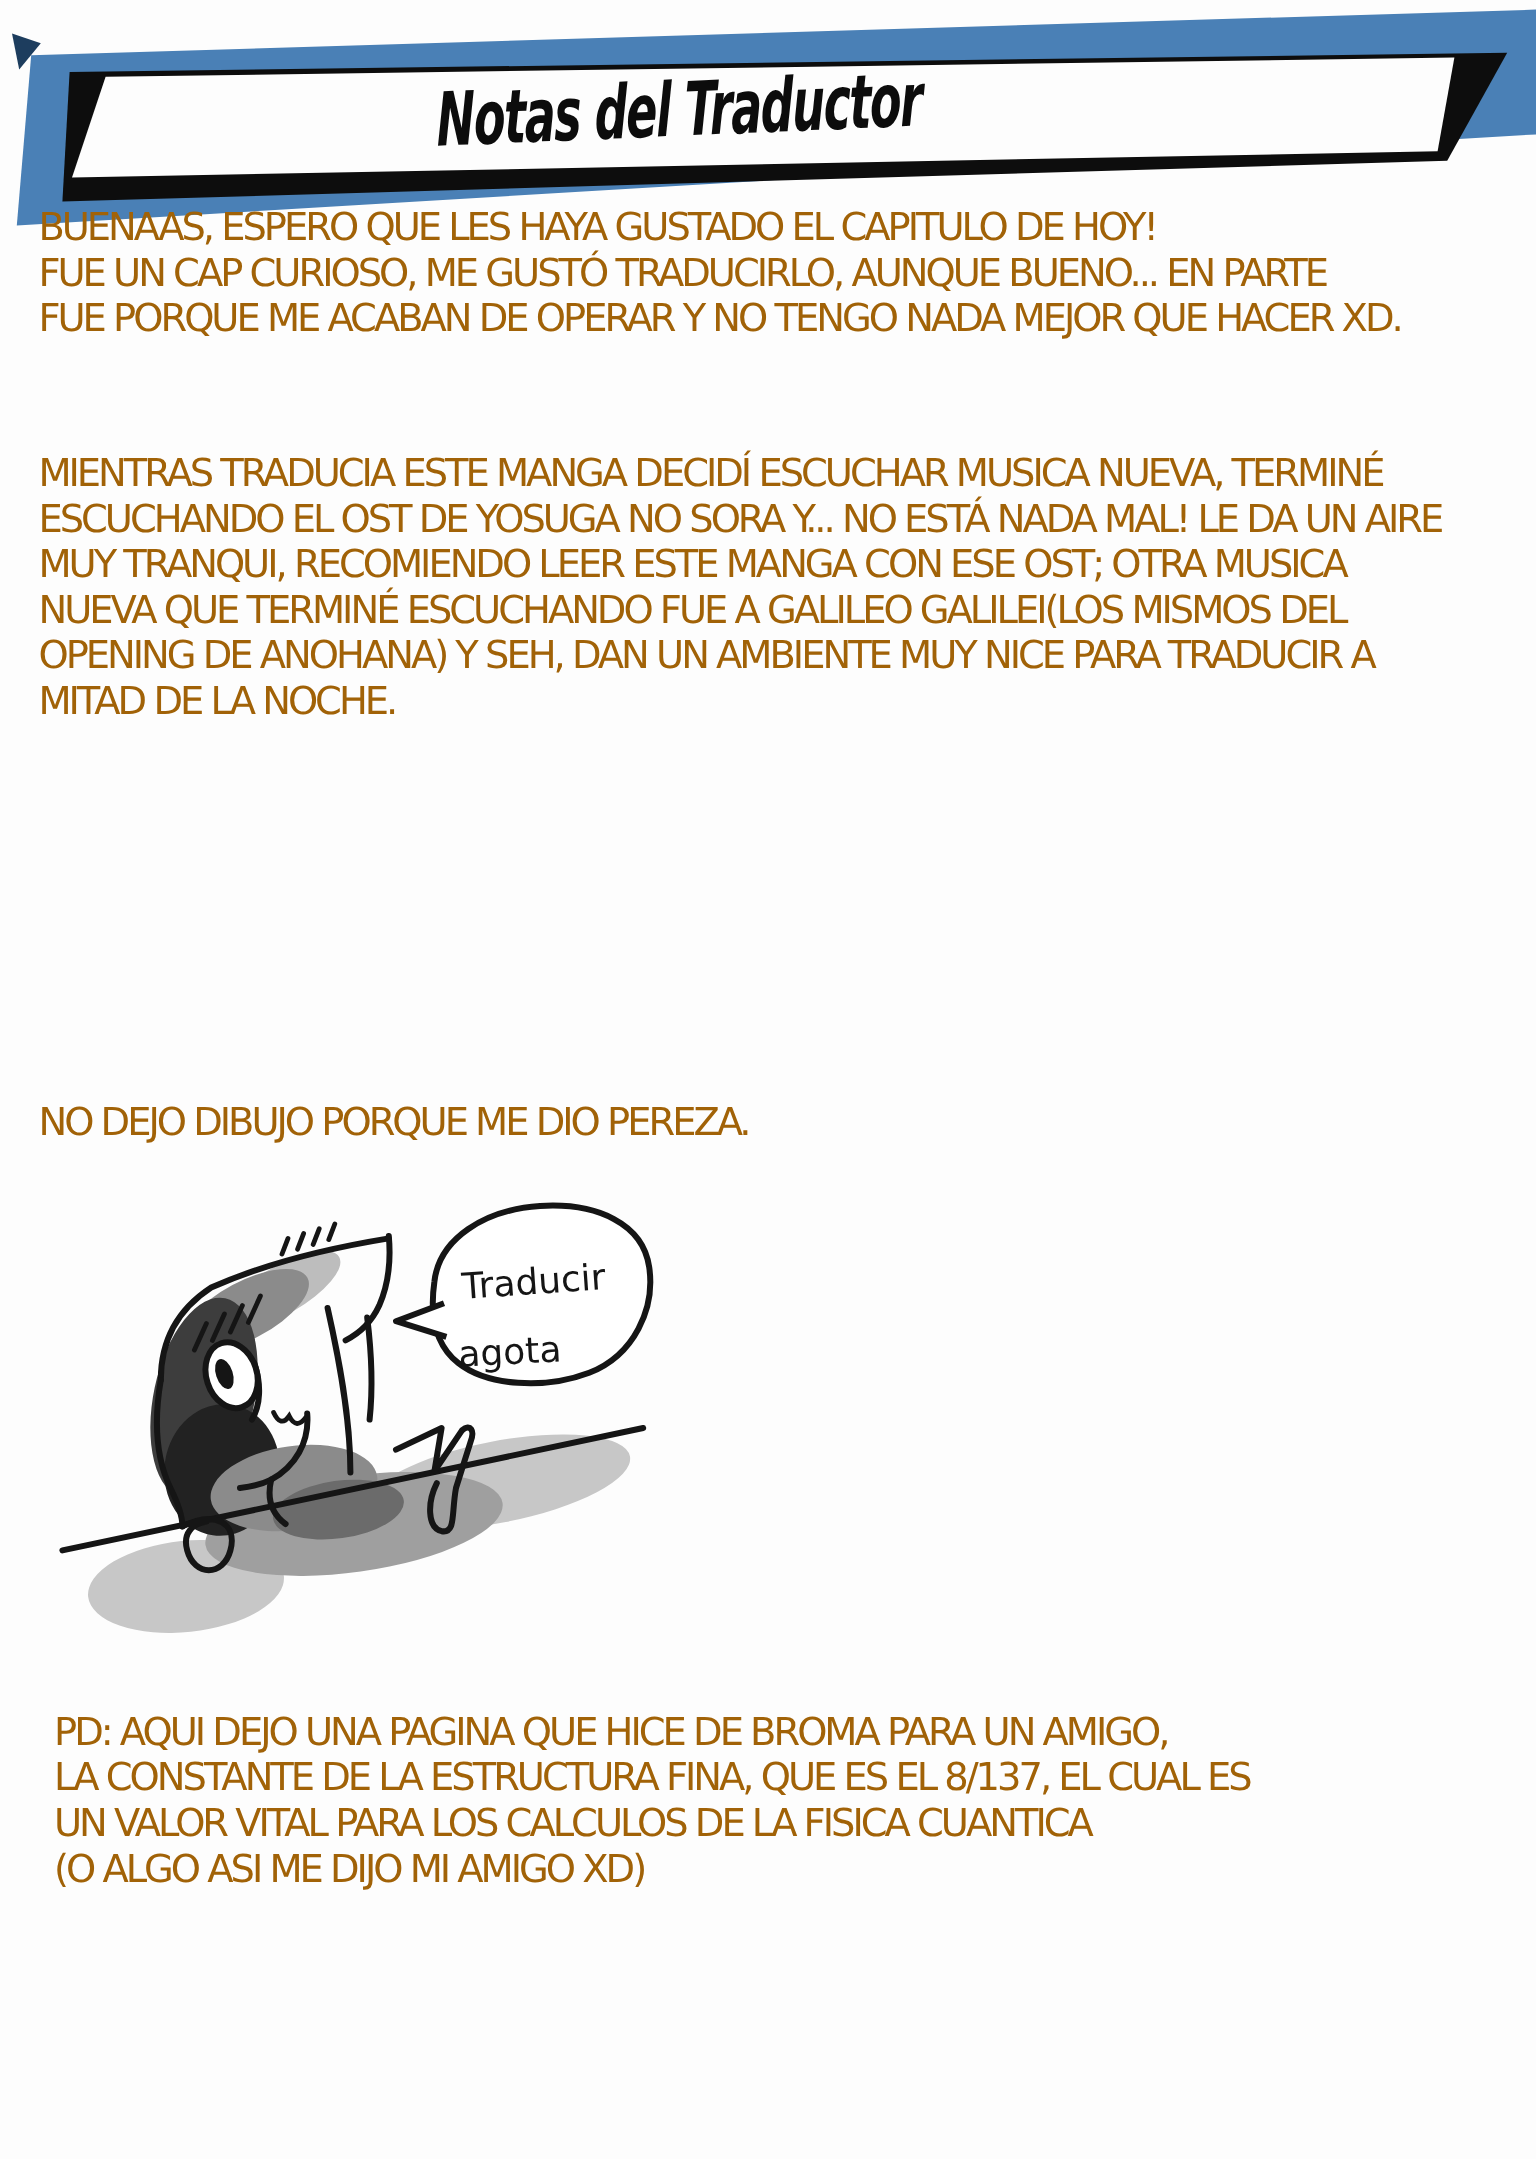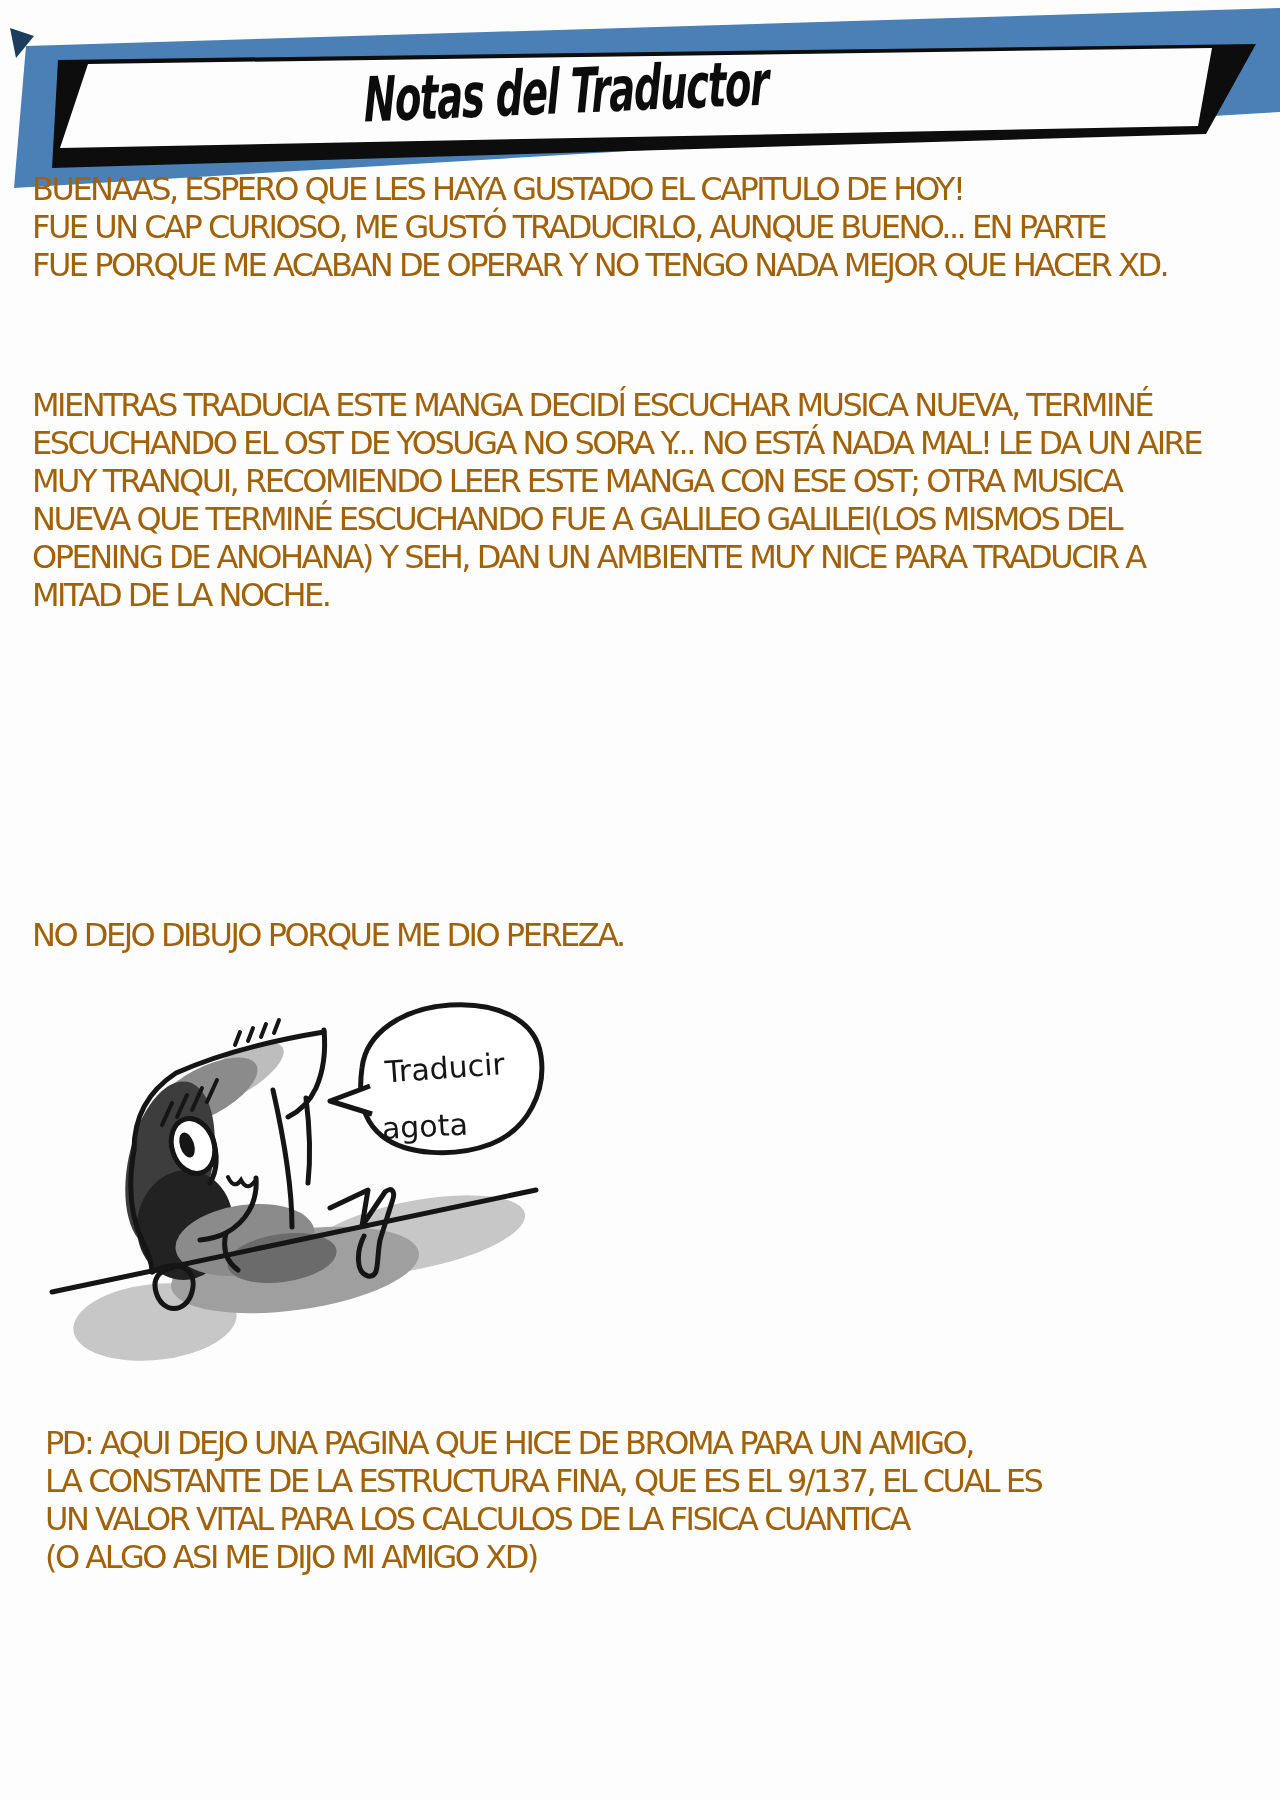--- a/index.html
+++ b/index.html
@@ -22,21 +22,21 @@
     transform-origin:center center;
     white-space:nowrap;
   }
   .para{
     position:absolute;left:32px;
     font-family:"DejaVu Sans",sans-serif;
     font-size:32px;letter-spacing:-2.5px;line-height:38px;
     color:#a16207;white-space:pre-line;
   }
   .p1{top:170px;}
-  .p2{top:386px;}
+  .p2{top:375px;}
   .p3{top:712px;}
   .p4{top:916px;}
   .pd{top:1424px;left:45px;}
   .doodle{position:absolute;left:30px;top:940px;}
   .bubble-text{
     font-family:"DejaVu Sans",sans-serif;
     font-size:30px;fill:#151515;
   }
 </style>
 </head>
@@ -63,21 +63,21 @@
 ESCUCHANDO EL OST DE YOSUGA NO SORA Y... NO ESTÁ NADA MAL! LE DA UN AIRE
 MUY TRANQUI, RECOMIENDO LEER ESTE MANGA CON ESE OST; OTRA MUSICA
 NUEVA QUE TERMINÉ ESCUCHANDO FUE A GALILEO GALILEI(LOS MISMOS DEL
 OPENING DE ANOHANA) Y SEH, DAN UN AMBIENTE MUY NICE PARA TRADUCIR A
 MITAD DE LA NOCHE.</div>
 
 
   <div class="para p4">NO DEJO DIBUJO PORQUE ME DIO PEREZA.</div>
 
   <div class="para pd">PD: AQUI DEJO UNA PAGINA QUE HICE DE BROMA PARA UN AMIGO,
-LA CONSTANTE DE LA ESTRUCTURA FINA, QUE ES EL 9/137, EL CUAL ES
+LA CONSTANTE DE LA ESTRUCTURA FINA, QUE ES EL 8/137, EL CUAL ES
 UN VALOR VITAL PARA LOS CALCULOS DE LA FISICA CUANTICA
 (O ALGO ASI ME DIJO MI AMIGO XD)</div>
 
   <svg class="doodle" width="560" height="430" viewBox="0 0 560 430">
 
     <g>
       <ellipse cx="125" cy="382" rx="82" ry="38" fill="#c7c7c7" transform="rotate(-6 125 382)"></ellipse>
       <ellipse cx="385" cy="295" rx="112" ry="34" fill="#c7c7c7" transform="rotate(-11 385 295)"></ellipse>
       <ellipse cx="265" cy="330" rx="125" ry="40" fill="#9f9f9f" transform="rotate(-8 265 330)"></ellipse>
       <ellipse cx="205" cy="135" rx="55" ry="20" fill="#bdbdbd" transform="rotate(-30 205 135)"></ellipse>

